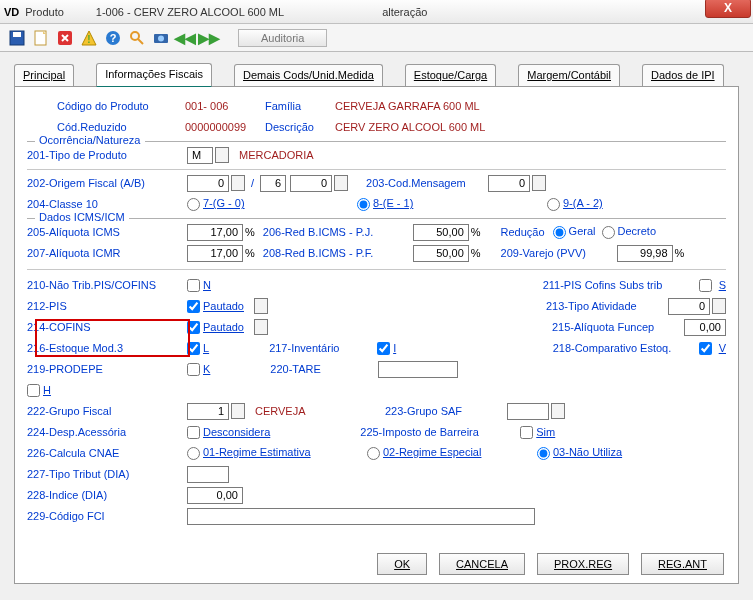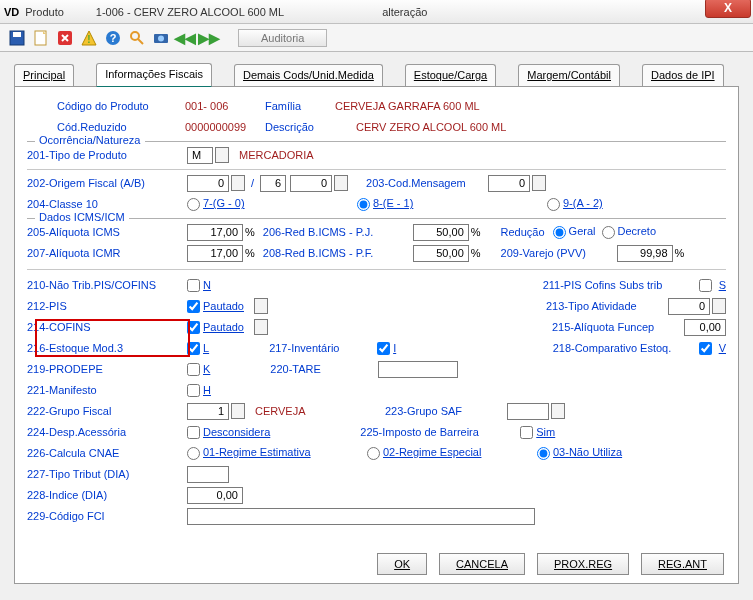--- a/index.html
+++ b/index.html
@@ -219,21 +219,21 @@
 
   <div class="row">
     <span class="blue lbl" style="width:128px;margin-left:30px">Código do Produto</span>
     <span class="mar lbl" style="width:80px">001- 006</span>
     <span class="blue lbl" style="width:70px">Família</span>
     <span class="mar lbl">CERVEJA GARRAFA  600 ML</span>
   </div>
   <div class="row">
     <span class="blue lbl" style="width:128px;margin-left:30px">Cód.Reduzido</span>
     <span class="mar lbl" style="width:80px">0000000099</span>
-    <span class="blue lbl" style="width:91px">Descrição</span>
+    <span class="blue lbl" style="width:70px">Descrição</span>
     <span class="mar lbl">CERV ZERO ALCOOL 600 ML</span>
   </div>
 
   <div class="hgroup">
     <span class="legend">Ocorrência/Natureza</span>
     <div class="row">
       <span class="blue col1">201-Tipo de Produto</span>
       <input class="inp-xs inp-left" value="M" style="">
       <span class="tinybox"></span>
       <span class="mar" style="margin-left:10px">MERCADORIA</span>
@@ -336,21 +336,20 @@
 
   <div class="row">
     <span class="blue col1">219-PRODEPE</span>
     <input type="checkbox" style="">
       <span class="blue u">K</span>
     <span class="blue" style="margin-left:60px;width:108px">220-TARE</span>
     <input class="inp" style="width: 80px;" value="">
   </div>
 
   <div class="row">
-    <span class="blue col1">221-Manifesto</span>
     <input type="checkbox" style="">
       <span class="blue u">H</span>
   </div>
 
   <div class="row">
     <span class="blue col1">222-Grupo Fiscal</span>
     <input class="inp-sm" value="1" style="">
       <span class="tinybox"></span>
     <span class="mar" style="margin-left:10px;width:130px">CERVEJA</span>
     <span class="blue" style="width:122px">223-Grupo SAF</span>

